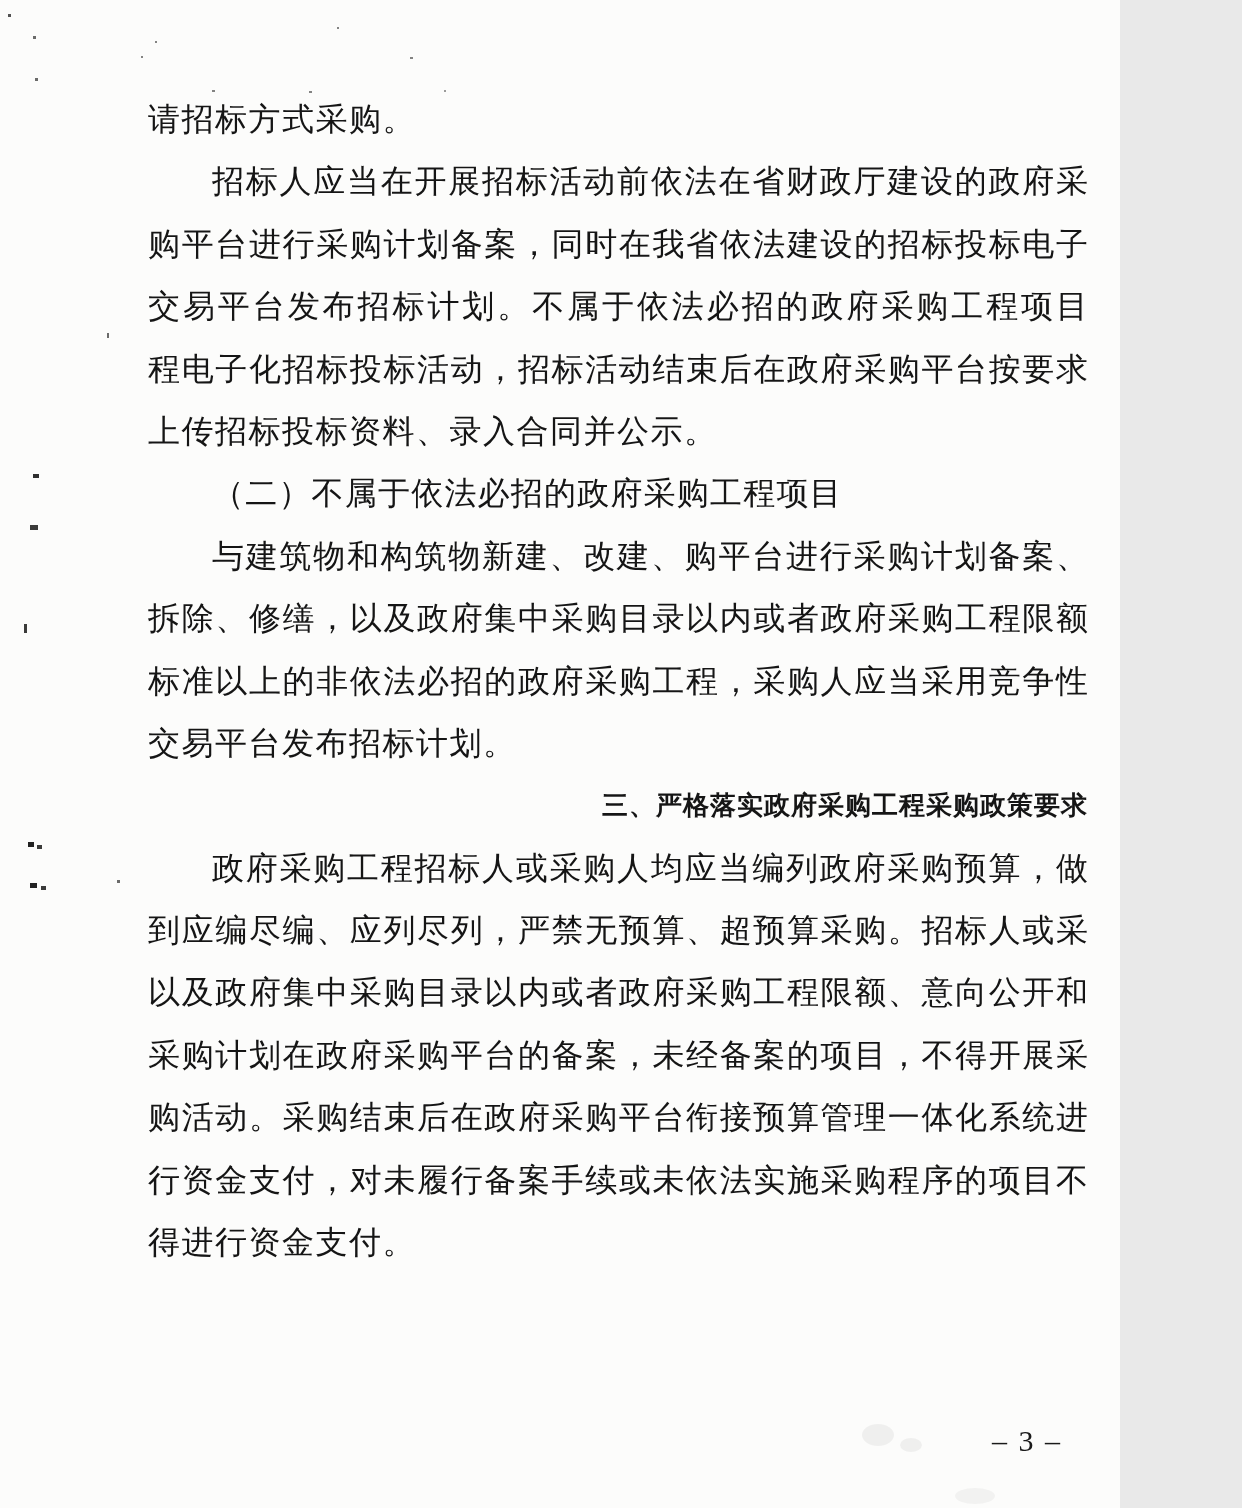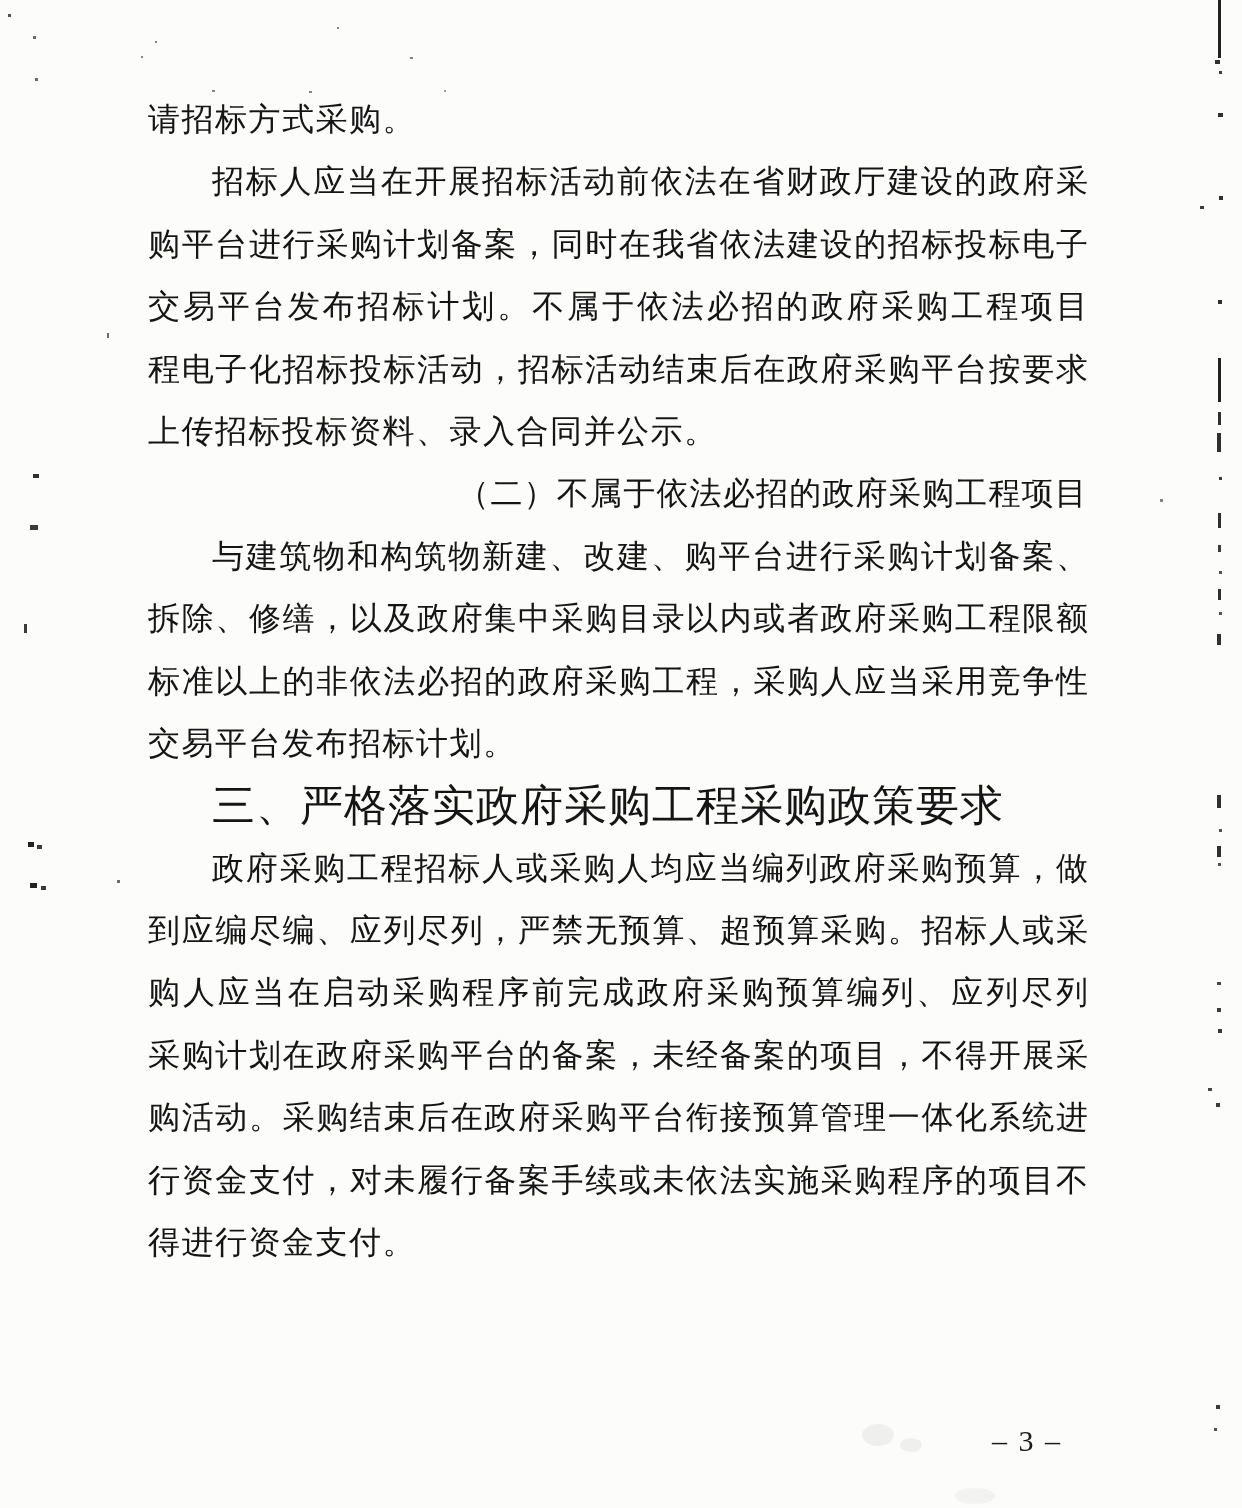--- a/index.html
+++ b/index.html
@@ -1,18 +1,18 @@
 <!DOCTYPE html>
 <html><head>
 <meta charset="utf-8">
 <style>
   html, body { margin: 0; padding: 0; background: #e9e9e9; }
   .page {
     position: relative;
-    width: 1242px;
+    width: 1120px;
     height: 1508px;
     background: #fcfcfb;
     overflow: hidden;
     font-family: "Liberation Serif", "DejaVu Serif", serif;
     color: #151515;
   }
   .text-block {
     position: absolute;
     left: 148px;
     top: 88px;
@@ -24,26 +24,27 @@
     font-size: 32px;
     overflow: hidden;
   }
   .line.just {
     text-align: justify;
     text-align-last: justify;
   }
   .line.indent { padding-left: 64px; }
   .line.spread { letter-spacing: 1.5px; }
   .line.main-heading {
-    font-weight: normal;
-    font-size: 43px;
+    font-weight: bold;
+    font-size: 26px;
     font-family: "Liberation Sans", "DejaVu Sans", sans-serif;
     letter-spacing: 1px;
+    text-align: right;
   }
-  .line.subheading { letter-spacing: 1.2px; text-align: right; }
+  .line.subheading { letter-spacing: 1.2px; }
   .page-number {
     position: absolute;
     left: 962px;
     top: 1424px;
     width: 130px;
     font-size: 30px;
     letter-spacing: 2px;
     text-align: center;
     color: #1a1a1a;
   }
@@ -63,21 +64,21 @@
     <div class="line just">程电子化招标投标活动，招标活动结束后在政府采购平台按要求</div>
     <div class="line spread">上传招标投标资料、录入合同并公示。</div>
     <div class="line indent spread subheading">（二）不属于依法必招的政府采购工程项目</div>
     <div class="line indent just">与建筑物和构筑物新建、改建、购平台进行采购计划备案、</div>
     <div class="line just">拆除、修缮，以及政府集中采购目录以内或者政府采购工程限额</div>
     <div class="line just">标准以上的非依法必招的政府采购工程，采购人应当采用竞争性</div>
     <div class="line spread">交易平台发布招标计划。</div>
     <div class="line indent main-heading">三、严格落实政府采购工程采购政策要求</div>
     <div class="line indent just">政府采购工程招标人或采购人均应当编列政府采购预算，做</div>
     <div class="line just">到应编尽编、应列尽列，严禁无预算、超预算采购。招标人或采</div>
-    <div class="line just">购人应当在启动采购程序前完成政府采购预算编列、应列尽列</div>
+    <div class="line just">以及政府集中采购目录以内或者政府采购工程限额、意向公开和</div>
     <div class="line just">采购计划在政府采购平台的备案，未经备案的项目，不得开展采</div>
     <div class="line just">购活动。采购结束后在政府采购平台衔接预算管理一体化系统进</div>
     <div class="line just">行资金支付，对未履行备案手续或未依法实施采购程序的项目不</div>
     <div class="line spread">得进行资金支付。</div>
   </div>
 
   <div class="page-number">– 3 –</div>
 
   <div id="artifacts">
       <div class="artifact" style="left: 1218px; top: 0px; width: 3px; height: 58px; opacity: 0.9;"></div>

